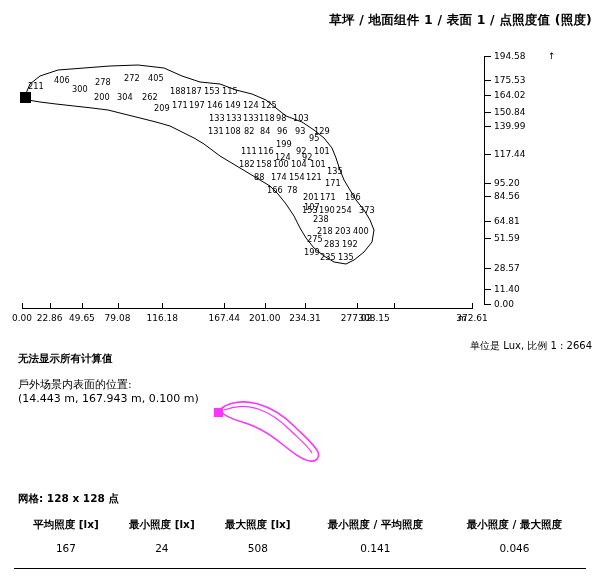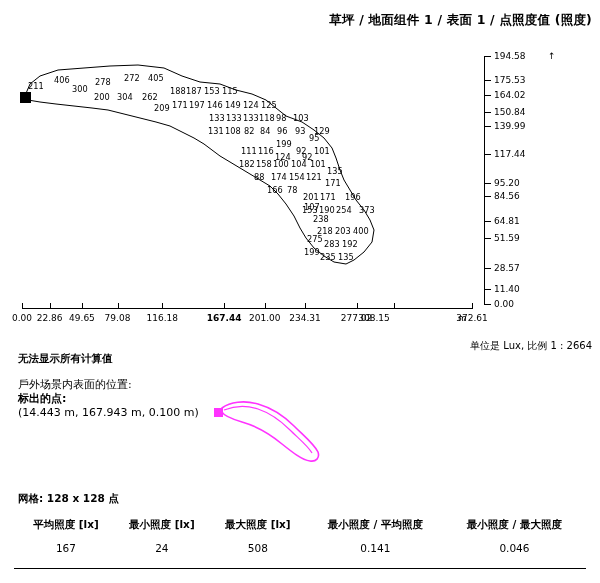--- a/index.html
+++ b/index.html
@@ -287,21 +287,21 @@
         <div class="x-tick-label" style="left: 8px;">0.00</div>
         <div class="x-tick" style="left: 35.608px;"></div>
         <div class="x-tick-label" style="left: 35.608px; text-align: center;">22.86</div>
         <div class="x-tick" style="left: 67.9622px;"></div>
         <div class="x-tick-label" style="left: 67.9622px;">49.65</div>
         <div class="x-tick" style="left: 103.505px;"></div>
         <div class="x-tick-label" style="left: 103.505px;">79.08</div>
         <div class="x-tick" style="left: 148.31px;"></div>
         <div class="x-tick-label" style="left: 148.31px;">116.18</div>
         <div class="x-tick" style="left: 210.217px;"></div>
-        <div class="x-tick-label" style="left: 210.217px; font-weight: bold;">167.44</div>
+        <div class="x-tick-label" style="left: 210.217px;">167.44</div>
         <div class="x-tick" style="left: 250.747px;"></div>
         <div class="x-tick-label" style="left: 250.747px;">201.00</div>
         <div class="x-tick" style="left: 290.975px;"></div>
         <div class="x-tick-label" style="left: 290.975px;">234.31</div>
         <div class="x-tick" style="left: 342.556px;"></div>
         <div class="x-tick-label" style="left: 342.556px;">277.02</div>
         <div class="x-tick" style="left: 380.152px;"></div>
         <div class="x-tick-label" style="left: 360px;">308.15</div>
         <div class="x-tick" style="left: 458px;"></div>
         <div class="x-tick-label" style="left: 458px;">372.61</div>
@@ -340,21 +340,20 @@
         <div class="s-label" style="top: 254px;">0.00</div>
       </div>
     <div id="scale-top-mark" style="top:6px;">↑</div>
   </div>
 
   <div id="unit-note">单位是 Lux, 比例 1 : 2664</div>
   <div id="warning-note">无法显示所有计算值</div>
 
   <div id="position-block">
     <div>戶外场景内表面的位置:</div>
-    <div class="bold">标出的点:</div>
     <div>(14.443 m, 167.943 m, 0.100 m)</div>
   </div>
 
   <svg id="mini-map" width="160" height="80" viewBox="0 0 160 80">
     <path d="M22,16 C30,10 44,8 58,12 C72,16 84,24 94,34 C104,44 114,52 118,60 C120,66 116,70 110,69 C102,68 92,60 82,52 C70,42 56,34 42,30 C32,27 24,24 22,20 Z" fill="none" stroke="#ff33ff" stroke-width="1.6"></path>
     <path d="M24,18 C34,14 46,13 58,17 C70,21 80,28 90,38 C98,46 108,54 112,61" fill="none" stroke="#ff33ff" stroke-width="1.2"></path>
     <rect x="14" y="16" width="9" height="9" fill="#ff33ff"></rect>
   </svg>
 
   <div id="grid-note">网格: 128 x 128 点</div>

